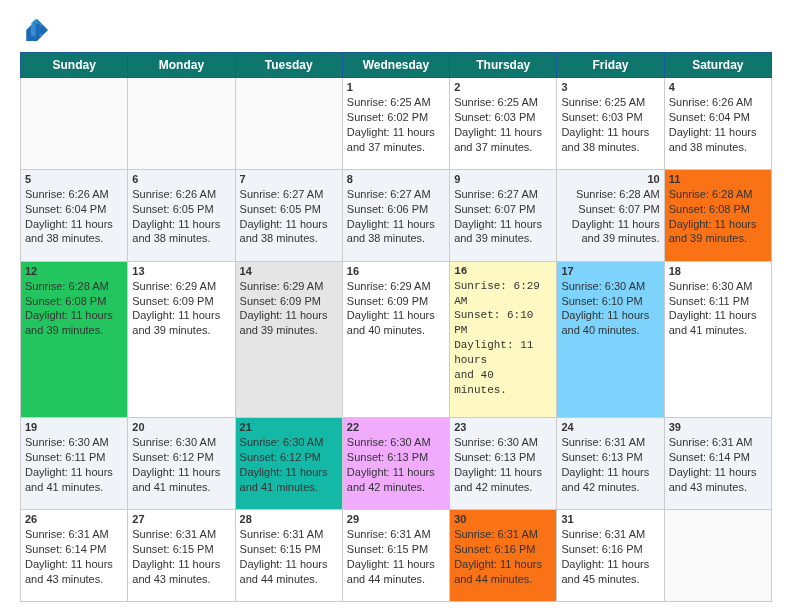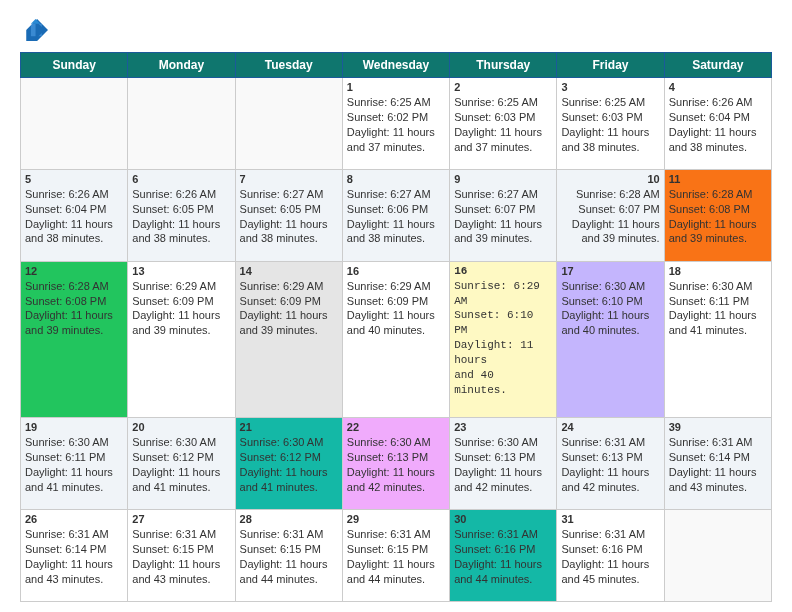--- a/index.html
+++ b/index.html
@@ -249,21 +249,21 @@
 Daylight: 11 hours
 and 40 minutes.</div>
           </td>
           <td style="background: #fef9c3; font-family: Liberation Mono, monospace;">
             <span class="day-num">16</span>
             <div class="day-info" style="white-space: pre-line;">Sunrise: 6:29 AM
 Sunset: 6:10 PM
 Daylight: 11 hours
 and 40 minutes.</div>
           </td>
-          <td style="background: #c4b5fd;">
+          <td style="background: #7dd3fc;">
             <span class="day-num">17</span>
             <div class="day-info" style="white-space: pre-line;">Sunrise: 6:30 AM
 Sunset: 6:10 PM
 Daylight: 11 hours
 and 40 minutes.</div>
           </td>
           <td style="background: rgb(255, 255, 255);">
             <span class="day-num">18</span>
             <div class="day-info" style="white-space: pre-line;">Sunrise: 6:30 AM
 Sunset: 6:11 PM
@@ -344,21 +344,21 @@
 Daylight: 11 hours
 and 44 minutes.</div>
           </td>
           <td style="background: rgb(255, 255, 255);">
             <span class="day-num">29</span>
             <div class="day-info" style="white-space: pre-line;">Sunrise: 6:31 AM
 Sunset: 6:15 PM
 Daylight: 11 hours
 and 44 minutes.</div>
           </td>
-          <td style="background: #14b8a6; margin-top: 40px;">
+          <td style="background: #f97316; margin-top: 40px;">
             <span class="day-num">30</span>
             <div class="day-info" style="white-space: pre-line;">Sunrise: 6:31 AM
 Sunset: 6:16 PM
 Daylight: 11 hours
 and 44 minutes.</div>
           </td>
           <td style="background: rgb(255, 255, 255);">
             <span class="day-num">31</span>
             <div class="day-info" style="white-space: pre-line;">Sunrise: 6:31 AM
 Sunset: 6:16 PM

